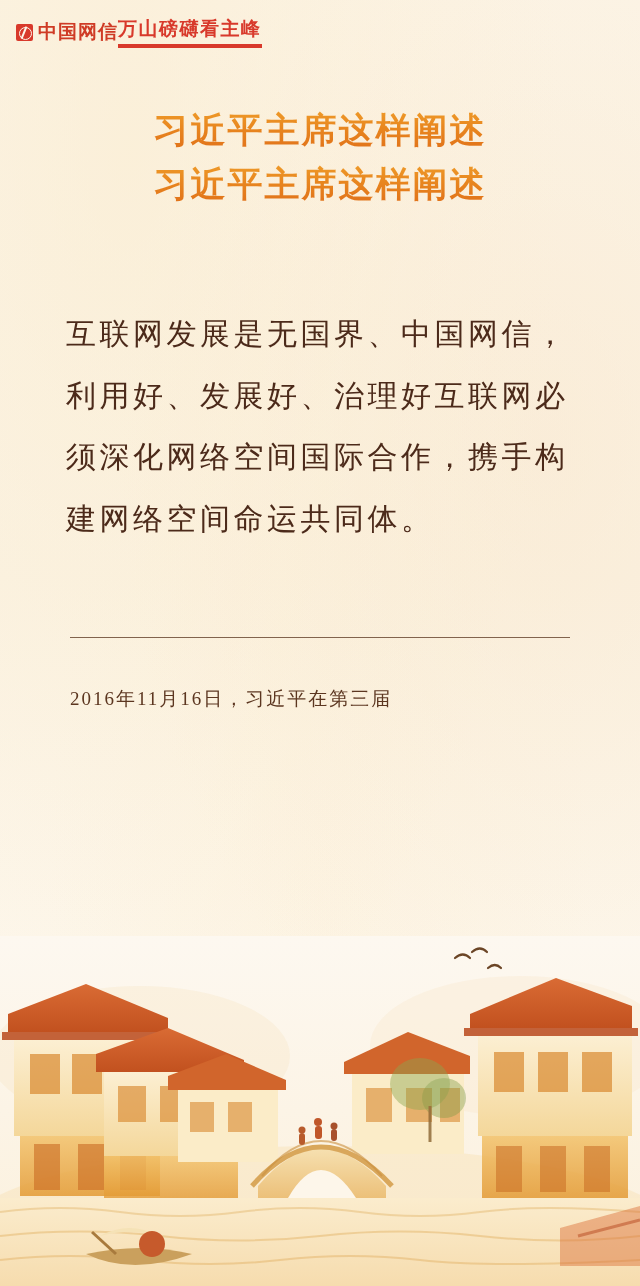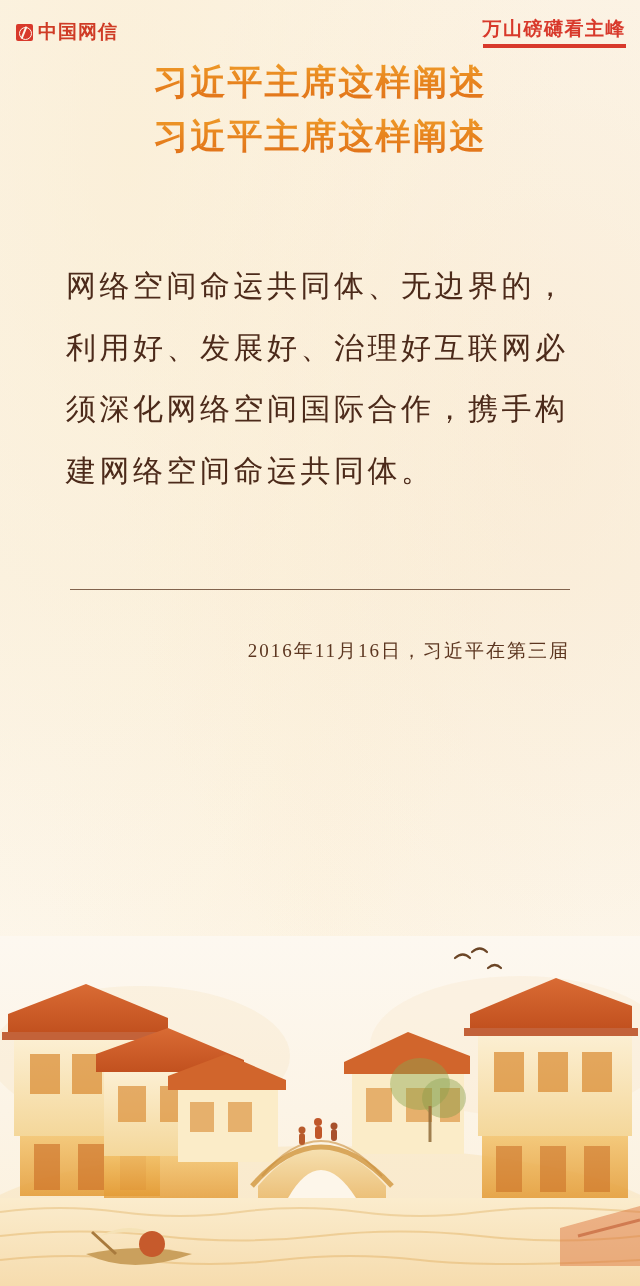--- a/index.html
+++ b/index.html
@@ -21,21 +21,21 @@
       linear-gradient(180deg, #fcf5e8 0%, #fbf3e4 45%, #fdf7ec 75%, #fdf8f0 100%);
     overflow: hidden;
   }
 
   
   .topbar {
     position: relative;
     height: 56px;
     display: flex;
     align-items: center;
-    justify-content: space-between;
+    justify-content: flex-start;
     padding: 8px 14px 0 16px;
   }
   .brand {
     display: flex;
     align-items: center;
     gap: 5px;
   }
   .brand-mark {
     width: 17px; height: 17px;
     background: #d8392b;
@@ -75,20 +75,21 @@
     font-weight: bold;
     font-size: 19px;
     color: #d8392b;
     letter-spacing: 1.5px;
     padding-bottom: 2px;
     border-bottom: 4px solid #d8392b;
   }
 
   
   .headline {
+    margin-top: 48px;
     text-align: center;
     line-height: 1.42;
   }
   .headline-line {
     font-family: "Liberation Serif", serif;
     font-weight: bold;
     font-size: 35px;
     letter-spacing: 2px;
     background: linear-gradient(180deg, #f0a12c 0%, #e8861f 45%, #de6b18 100%);
     -webkit-background-clip: text;
@@ -115,21 +116,21 @@
     width: 500px;
     height: 1px;
     background: #6b4a34;
     opacity: 0.85;
     margin: 88px auto 0 auto;
   }
 
   
   .source {
     margin: 42px 70px 0 70px;
-    text-align: right;
+    text-align: left;
     font-family: "Liberation Serif", serif;
     font-size: 19px;
     line-height: 1.95;
     color: #5c3620;
     letter-spacing: 2px;
   }
 
   
   .illustration {
     position: absolute;
@@ -153,21 +154,21 @@
     <div class="campaign">
       <span class="campaign-text">万山磅礴看主峰</span>
     </div>
   </div>
 
   <div class="headline">
     <span class="headline-line">习近平主席这样阐述</span>
     <span class="headline-line">习近平主席这样阐述</span>
   </div>
 
-  <div class="quote">网络空间命运共同体、无边界的，利用好、发展好、治理好互联网必须深化网络空间国际合作，携手构建网络空间命运共同体。</div>
+  <div class="quote">互联网发展是无国界、中国网信，利用好、发展好、治理好互联网必须深化网络空间国际合作，携手构建网络空间命运共同体。</div>
 
   <div class="divider"></div>
 
   <div class="source">
     <div>2016年11月16日，习近平在第三届</div>
   </div>
 
   <div class="illustration">
     <svg viewBox="0 0 640 350" xmlns="http://www.w3.org/2000/svg" aria-hidden="true">
       <defs>

